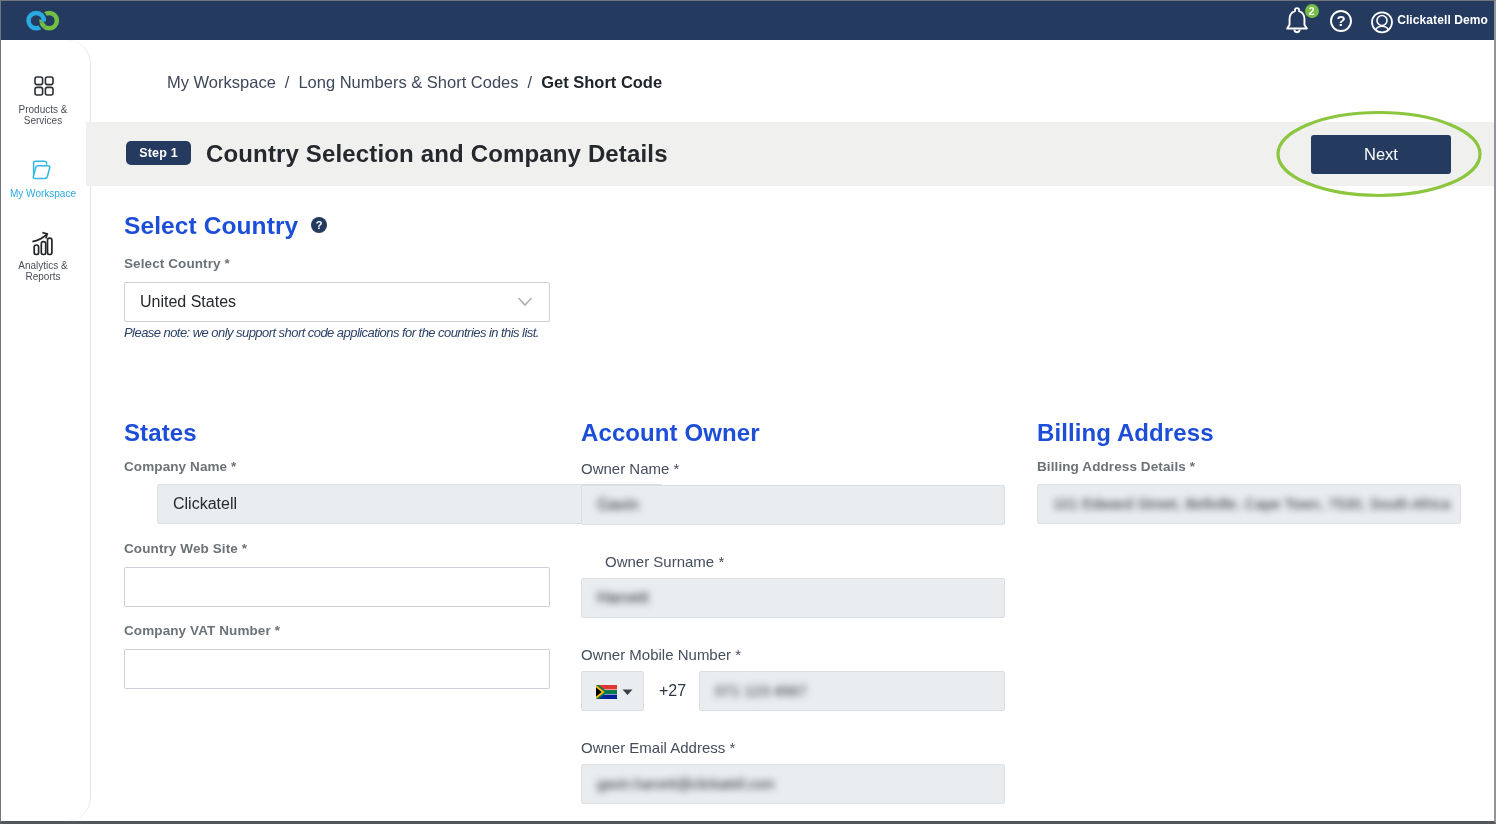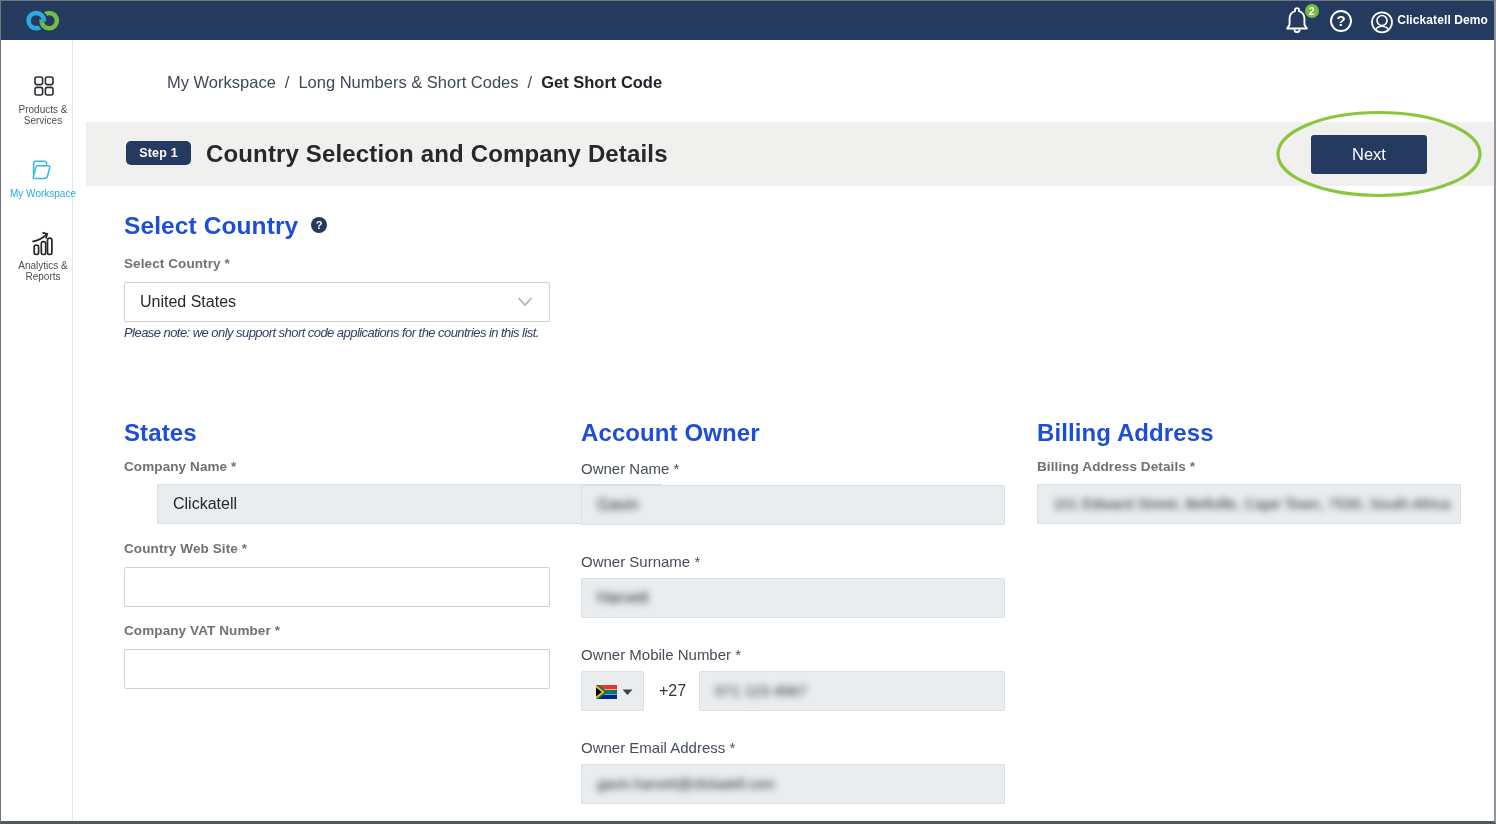--- a/index.html
+++ b/index.html
@@ -7,34 +7,34 @@
   body { font-family:"Liberation Sans", sans-serif; background:#fff; position:relative; }
   .abs { position:absolute; }
   
   .frame { position:absolute; inset:0; border-top:1px solid #70767c; border-left:1px solid #70767c;
            border-right:2px solid #8f959b; border-bottom:3px solid #54585c; pointer-events:none; z-index:50;}
   
   .nav { position:absolute; left:1px; top:1px; right:2px; height:39px; background:#243a5f; }
   .nav .user { position:absolute; right:6px; top:0; height:39px; line-height:39px; color:#fff;
                font-weight:bold; font-size:12px; letter-spacing:.1px; }
   
-  .side { position:absolute; left:1px; top:40px; width:72px; bottom:3px; background:#fff;
-          border-right:1px solid #e4e6e9; }
+  .side { position:absolute; left:1px; top:40px; width:90px; bottom:3px; background:#fff;
+          border-right:1px solid #e4e6e9;border-radius:24px; }
   .side .lbl { position:absolute; width:84px; text-align:center; font-size:10px; line-height:11px; color:#4a4f55; }
   .side .lbl.blue { color:#29abe2; }
   
   .crumbs { position:absolute; left:126px; top:73px; font-size:16.5px; color:#3e4859; font-weight:500;margin-left:41px; }
   .crumbs b { color:#20242b; font-weight:700; }
   .crumbs .sep { color:#3e4859; padding:0 9px; font-weight:400; }
   
   .stepbar { position:absolute; left:86px; top:122px; right:2px; height:64px; background:#f0f0ef; }
   .pill { position:absolute; left:126px; top:141px; width:65px; height:24px; background:#243a5f; border-radius:5px;
           color:#fff; font-size:12.5px; font-weight:700; text-align:center; line-height:24px; letter-spacing:.2px;}
   .steph { position:absolute; left:206px; top:140px; font-size:24px; letter-spacing:.15px; font-weight:700; color:#25282c; }
-  .nextbtn { position:absolute; left:1311px; top:135px; width:116px; height:39px; background:#243a5f; border-radius:3px;
+  .nextbtn { position:absolute; left:1311px; top:135px; width:140px; height:39px; background:#243a5f; border-radius:3px;
              color:#fdfeff; font-size:16.5px; text-align:center; line-height:39px; }
   
   .h2 { position:absolute; font-size:24px; font-weight:700; color:#1d4ed8; letter-spacing:.1px; }
   .lab1 { position:absolute; font-size:13.5px; font-weight:700; color:#6d7276; letter-spacing:.1px; }
   .lab2 { position:absolute; font-size:15px; font-weight:400; color:#454e5c; }
   .inp { position:absolute; height:40px; border-radius:2px; }
   .inp.filled { background:#e9edf0; border:1px solid #dbdfe3; }
   .inp.empty  { background:#fff; border:1px solid #ccd1d7; }
   .inp .txt { position:absolute; left:15px; top:0; height:38px; line-height:38px; font-size:16px; color:#26282b; white-space:nowrap; }
   .blurred { filter: blur(3.5px); color:#5d6166; }
@@ -126,21 +126,21 @@
 <div class="lab1" style="left:124px;top:541px;">Country Web Site *</div>
 <div class="inp empty" style="left:124px;top:567px;width:426px;"></div>
 <div class="lab1" style="left:124px;top:623px;">Company VAT Number *</div>
 <div class="inp empty" style="left:124px;top:649px;width:426px;"></div>
 
 <div class="h2" style="left:581px;top:419px;">Account Owner</div>
 <div class="lab2" style="left:581px;top:460px;">Owner Name *</div>
 <div class="inp filled" style="left:581px;top:485px;width:424px;">
     <span class="txt blurred">Gavin</span>
   </div>
-<div class="lab2" style="left:581px;top:553px;">Owner Surname *</div>
+<div class="lab2" style="left:605px;top:553px;">Owner Surname *</div>
 <div class="inp filled" style="left:581px;top:578px;width:424px;">
     <span class="txt blurred">Harvett</span>
   </div>
 <div class="lab2" style="left:581px;top:646px;">Owner Mobile Number *</div>
 <div class="inp filled" style="left:581px;top:671px;width:63px;">
   <svg class="abs" style="left:14px;top:13px" width="21" height="14" viewBox="0 0 30 20">
     <rect width="30" height="20" fill="#fff"></rect>
     <rect width="30" height="6.4" fill="#de3831"></rect>
     <rect y="13.6" width="30" height="6.4" fill="#002395"></rect>
     <path d="M0 10 L14 10" fill="none" stroke="#007a4d" stroke-width="0"></path>

